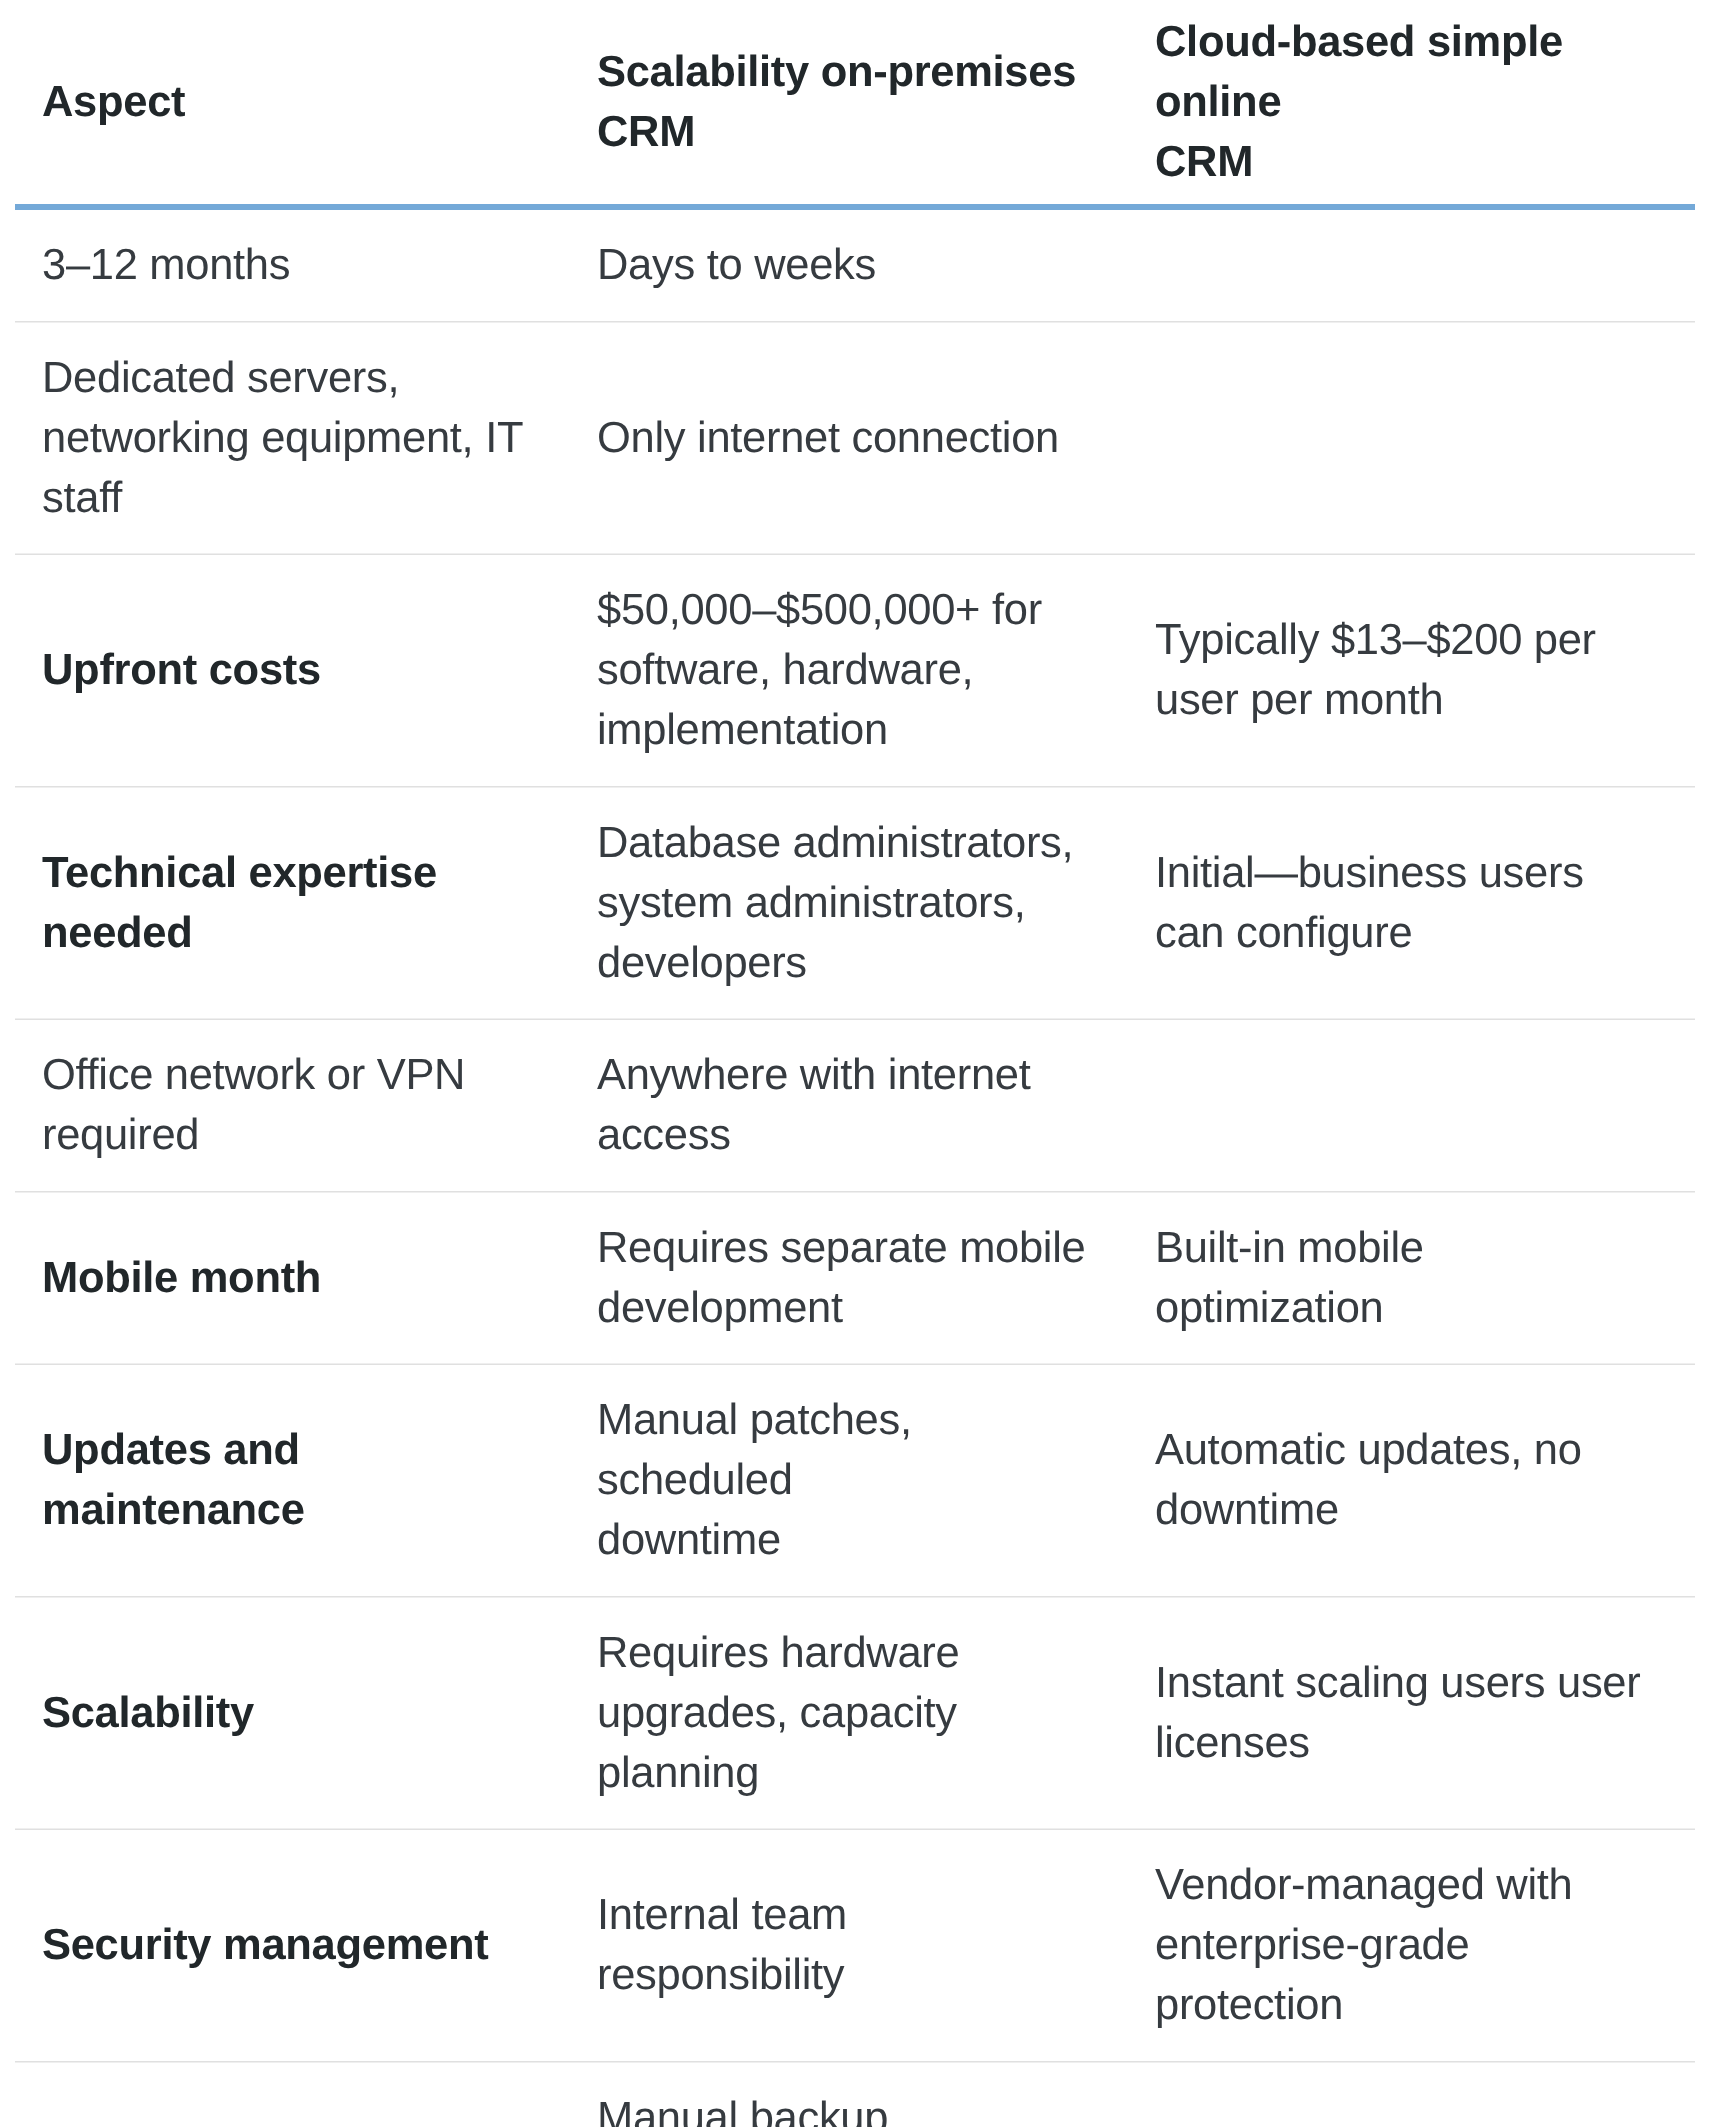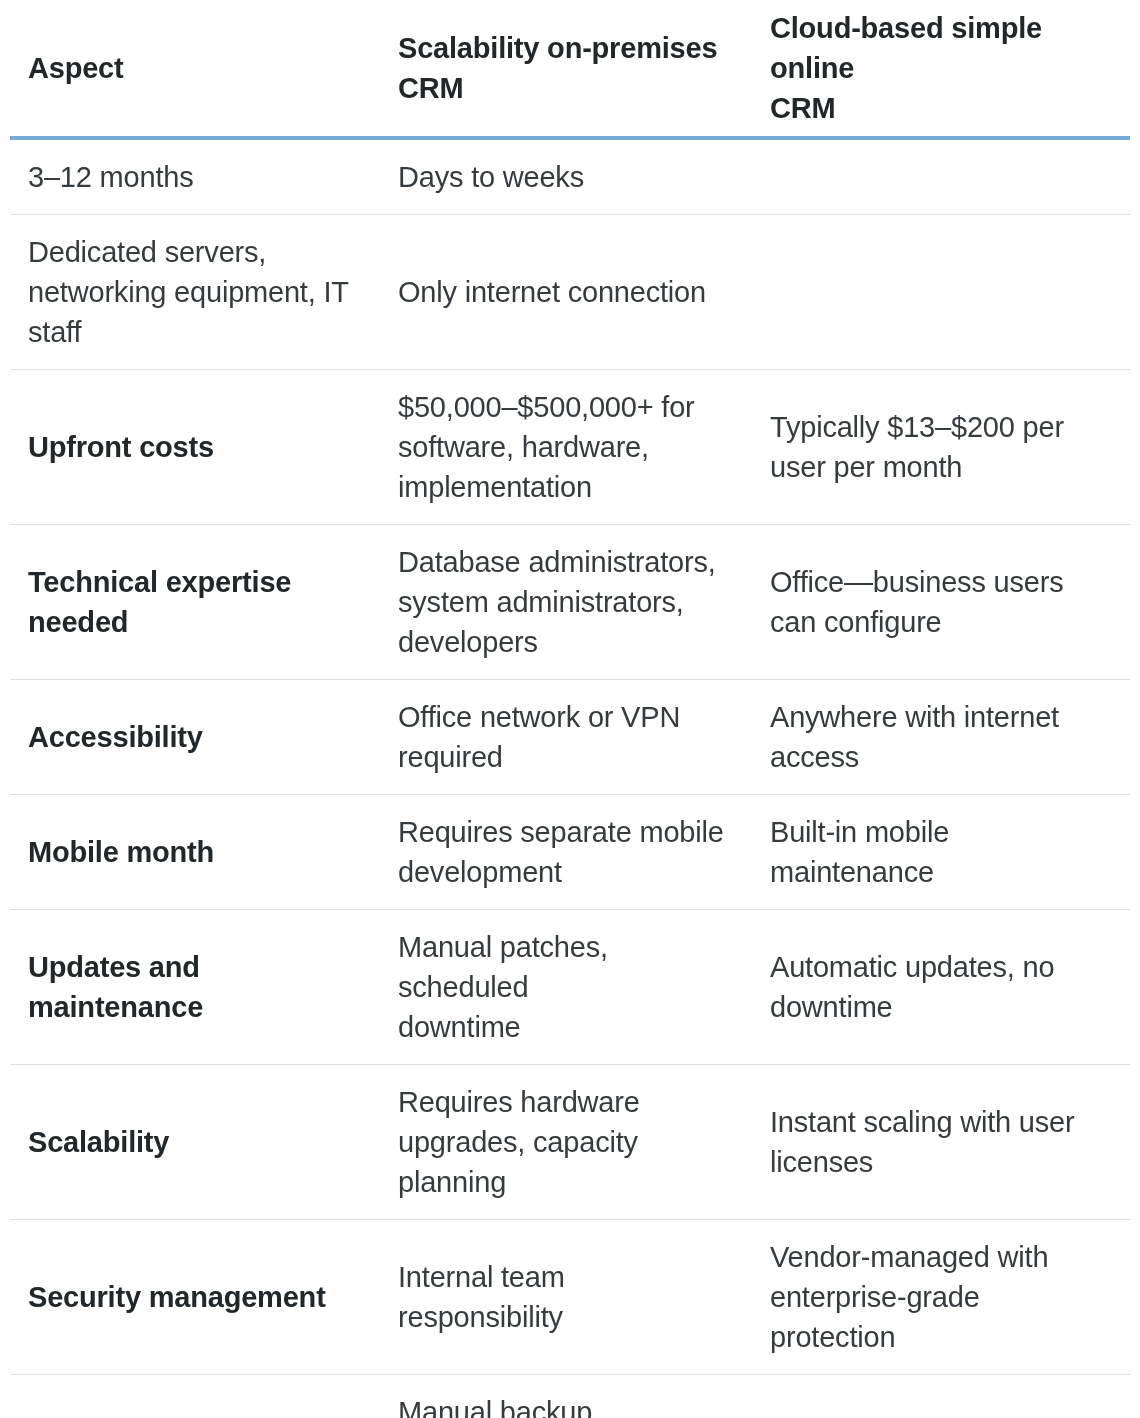--- a/index.html
+++ b/index.html
@@ -74,54 +74,53 @@
       <div class="cell">Typically $13–$200 per
 user per month</div>
     </div>
 
     <div class="row">
       <div class="cell head">Technical expertise
 needed</div>
       <div class="cell">Database administrators,
 system administrators,
 developers</div>
-      <div class="cell">Office—business users
+      <div class="cell">Initial—business users
 can configure</div>
     </div>
 
     <div class="row">
-      <div class="cell head">Accessibility</div>
       <div class="cell">Office network or VPN
 required</div>
       <div class="cell">Anywhere with internet
 access</div>
     </div>
 
     <div class="row">
       <div class="cell head">Mobile month</div>
       <div class="cell">Requires separate mobile
 development</div>
       <div class="cell">Built-in mobile
-maintenance</div>
+optimization</div>
     </div>
 
     <div class="row">
       <div class="cell head">Updates and maintenance</div>
       <div class="cell">Manual patches, scheduled
 downtime</div>
       <div class="cell">Automatic updates, no
 downtime</div>
     </div>
 
     <div class="row">
       <div class="cell head">Scalability</div>
       <div class="cell">Requires hardware
 upgrades, capacity
 planning</div>
-      <div class="cell">Instant scaling with user
+      <div class="cell">Instant scaling users user
 licenses</div>
     </div>
 
     <div class="row">
       <div class="cell head">Security management</div>
       <div class="cell">Internal team
 responsibility</div>
       <div class="cell">Vendor-managed with
 enterprise-grade
 protection</div>

